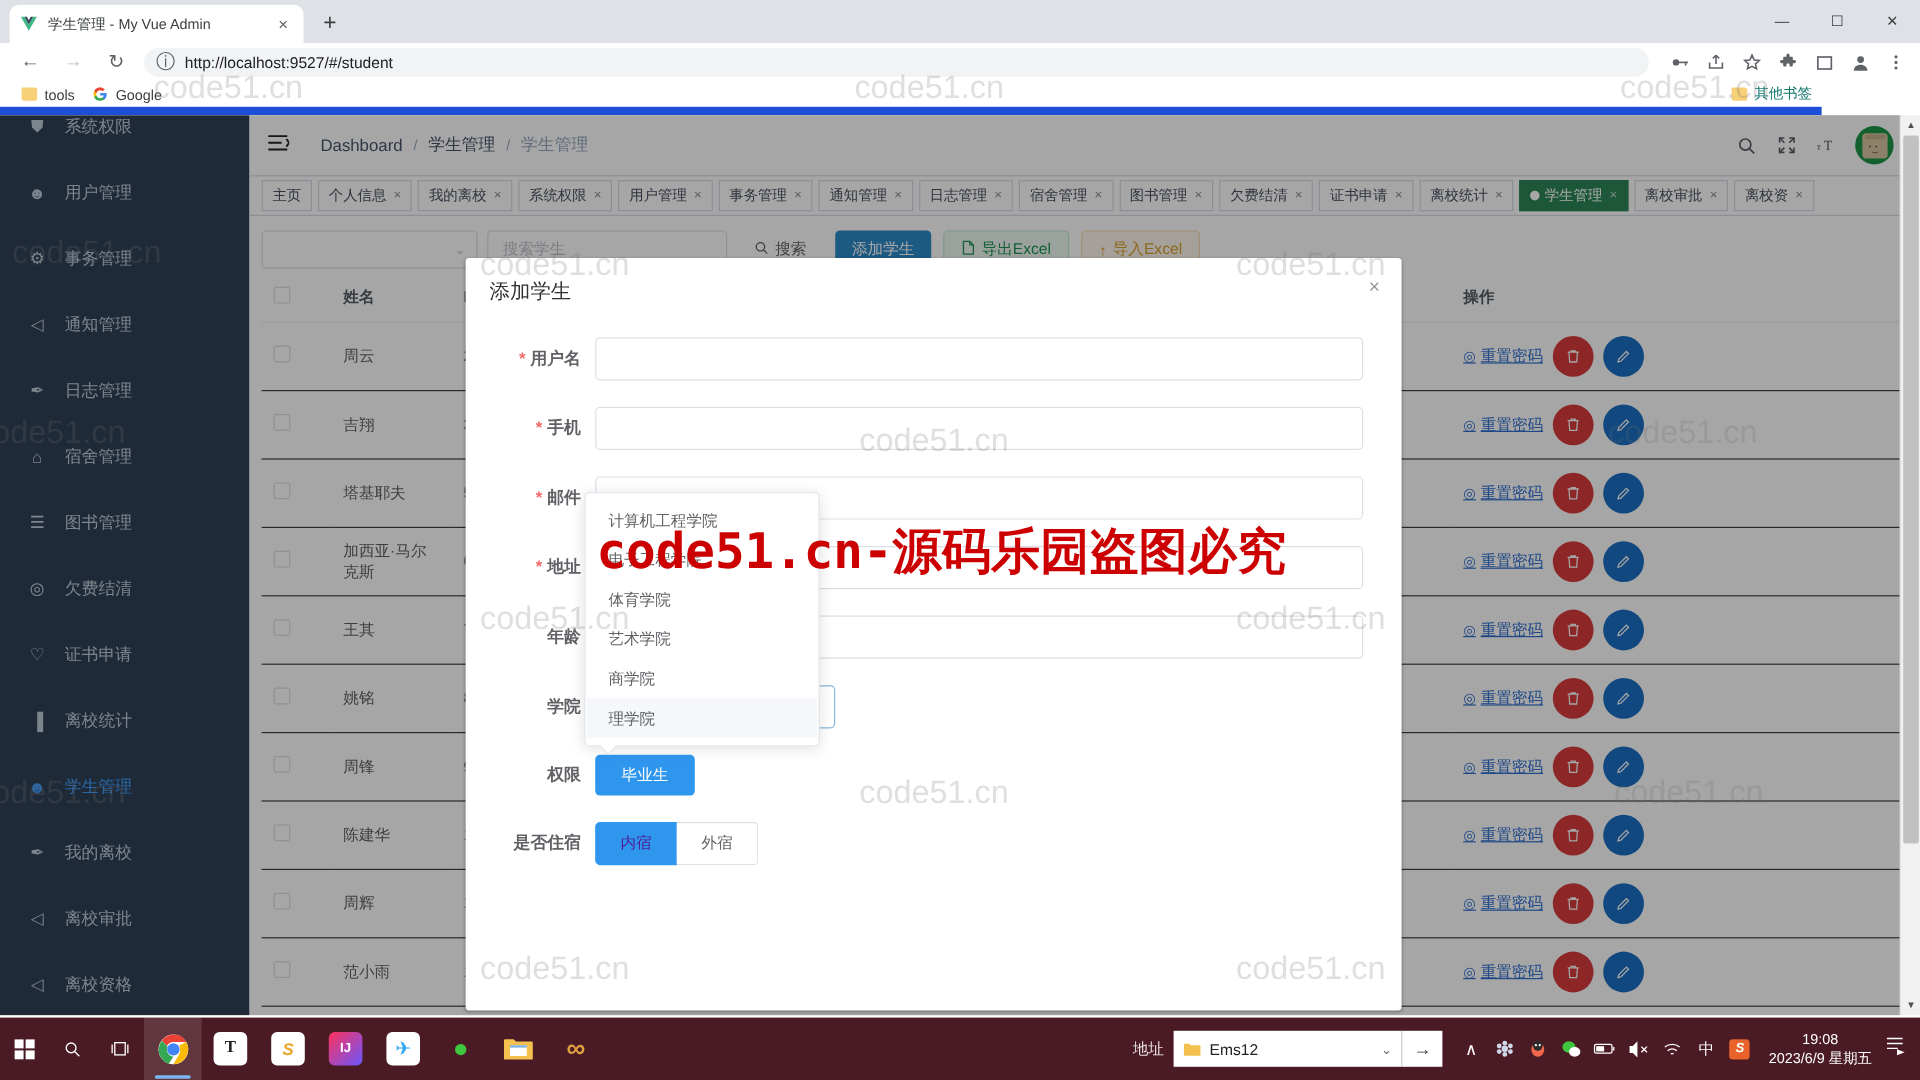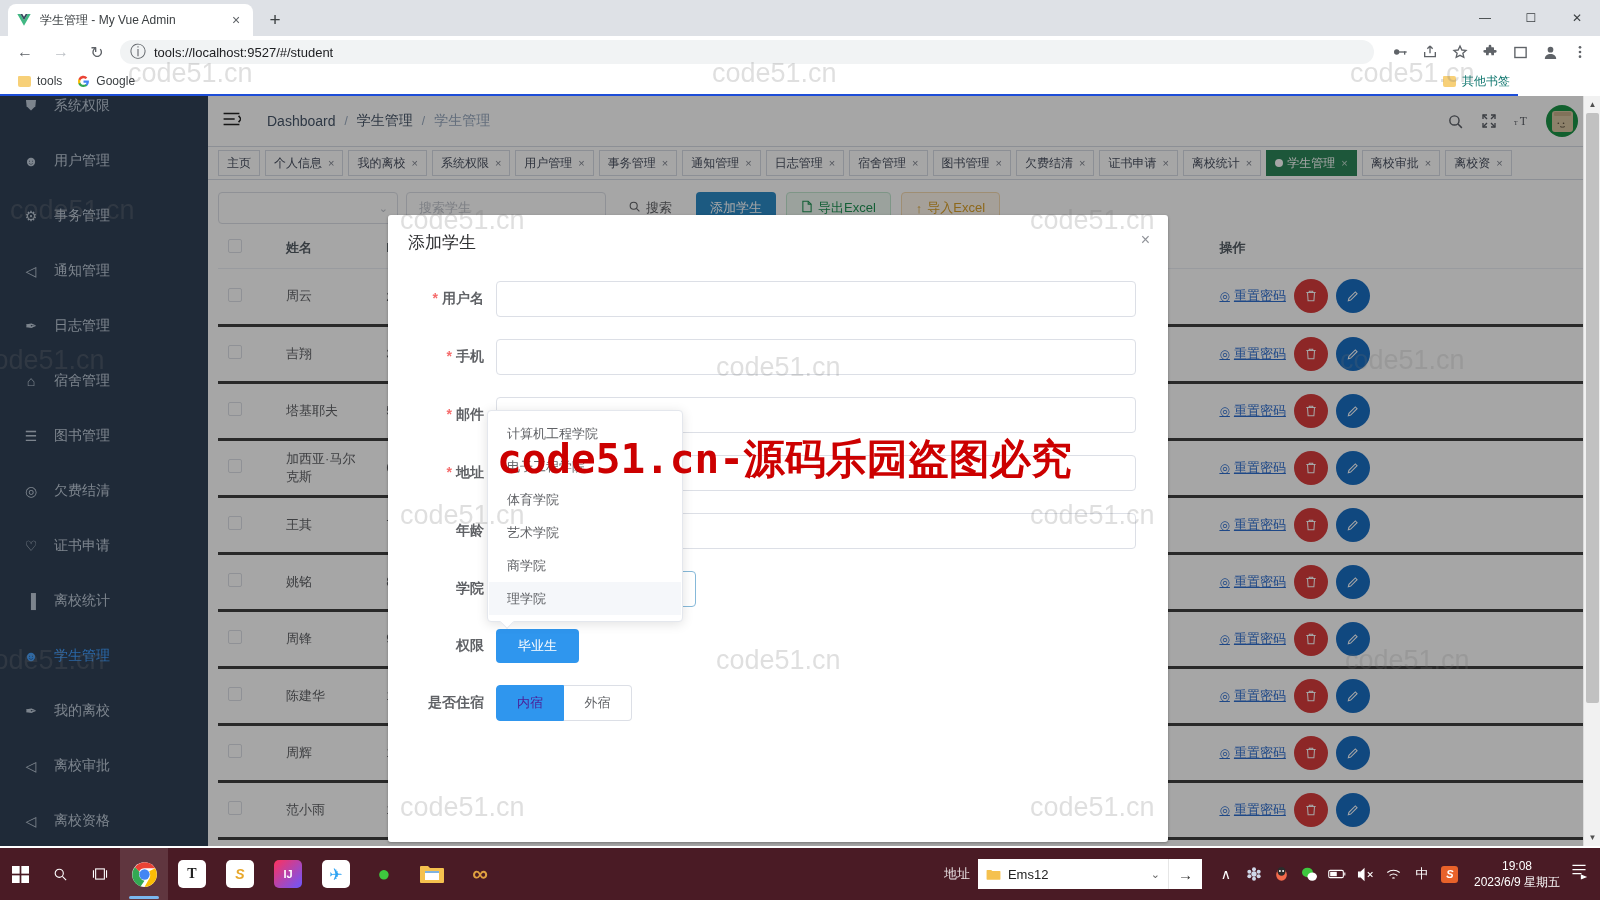--- a/index.html
+++ b/index.html
@@ -65,21 +65,21 @@
   .omnibox-url { font-size: 13px; color: #202124; }
   .tool-icons { display: flex; align-items: center; padding-right: 6px; }
   .tool-icon {
     width: 28px; height: 26px; display: flex; align-items: center;
     justify-content: center; color: #5f6368; margin-left: 2px;
   }
 
   .bookmark-bar {
     position: absolute; top: 68px; left: 0; width: 1518px; height: 28px;
     background: #fff; display: flex; align-items: center;
-    border-bottom: 2px solid #1d4ed8;
+    border-bottom: 7px solid #1d4ed8;
   }
   .bookmark {
     display: flex; align-items: center; height: 22px; padding: 0 7px;
     font-size: 12px; color: #3c4043; border-radius: 4px;
   }
   .bookmark.first { margin-left: 10px; }
   .bm-ico {
     width: 14px; height: 14px; margin-right: 6px; flex: none;
     display: flex; align-items: center; justify-content: center;
   }
@@ -204,21 +204,21 @@
   .btn-warning { background: #fdf6ec; border: 1px solid #f5dab1; color: #d9a02a; }
   .btn-ico { margin-right: 5px; font-size: 13px; }
 
   .table { width: 100%; border-collapse: collapse; table-layout: fixed; }
   .table th {
     height: 40px; font-size: 13px; color: #545c64; font-weight: bold;
     text-align: left; border-bottom: 1px solid #ebeef5; padding: 0 10px;
   }
   .table td {
     height: 57px; font-size: 13px; color: #606266;
-    border-bottom: 3px solid #404040; padding: 0 10px;
+    border-bottom: 1px solid #404040; padding: 0 10px;
   }
   .chk {
     width: 14px; height: 14px; border: 1px solid #dcdfe6; border-radius: 2px;
     display: inline-block; background: #fff;
   }
   .tag-green {
     display: inline-block; background: #e7f6ec; border: 1px solid #bfe5cd;
     color: #1f9254; font-size: 12px; border-radius: 4px; padding: 2px 8px;
   }
   .op-cell { display: flex; align-items: center; gap: 8px; }
@@ -392,21 +392,21 @@
       <div class="win-btn close">✕</div>
     </div>
   </div>
 
   <div class="browser-toolbar">
     <div class="nav-btn back">←</div>
     <div class="nav-btn disabled">→</div>
     <div class="nav-btn">↻</div>
     <div class="omnibox">
       <span class="omnibox-icon">ⓘ</span>
-      <span class="omnibox-url">tools://localhost:9527/#/student</span>
+      <span class="omnibox-url">http://localhost:9527/#/student</span>
     </div>
     <div class="tool-icons">
       <div class="tool-icon">
         <svg width="16" height="16" viewBox="0 0 24 24" fill="#5f6368">
             <circle cx="7" cy="12" r="4"></circle>
             <rect x="10" y="11" width="12" height="2"></rect>
             <rect x="18" y="11" width="2" height="5"></rect>
           </svg>
       </div>
       <div class="tool-icon">

